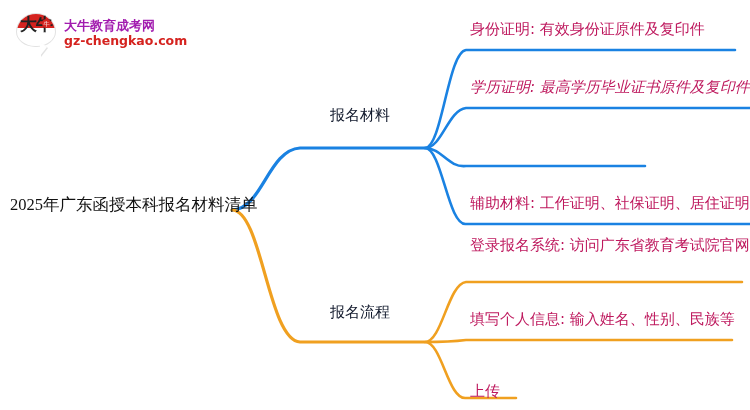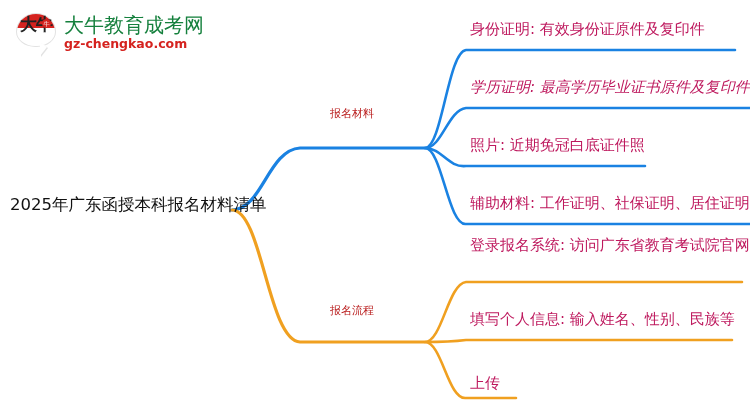--- a/index.html
+++ b/index.html
@@ -73,23 +73,23 @@
     width: 9px; height: 9px;
     border-radius: 50%;
     background: #d5231f;
     color: #fff;
     font-size: 6px;
     line-height: 9px;
     text-align: center;
   }
   #logo-word { line-height: 1; padding-top: 2px; }
   #logo-cn {
-    font-size: 20px;
-    font-weight: 400;
-    color: #15803d;
+    font-size: 13px;
+    font-weight: 700;
+    color: #a21caf;
     letter-spacing: 0px;
     white-space: nowrap;
   }
   #logo-en {
     margin-top: 3px;
     font-size: 12.5px;
     font-weight: 700;
     color: #d5231f;
     letter-spacing: 0px;
     white-space: nowrap;
@@ -110,36 +110,37 @@
     color: #1c1c1c;
     font-size: 15.5px;
     line-height: 1;
   }
   #root-label {
     left: 10px;
     top: 197px;
     font-size: 16.5px;
     font-weight: 400;
     color: #111;
+    font-family: Liberation Serif, serif;
   }
   .branch-label {
-    font-size: 11px;
-    color: #b91c1c;
+    font-size: 15px;
+    color: #0f172a;
   }
   #branch-label-0 { left: 330px; top: 108px; }
   #branch-label-1 { left: 330px; top: 305px; text-align: right; }
 
   .leaf-label { left: 470px; font-size: 15px; color: #be185d; }
   #leaf-0 { top: 22px; }
   #leaf-1 { top: 80px; font-style: italic; }
   #leaf-2 { top: 138px; }
   #leaf-3 { top: 196px; }
   #leaf-4 { top: 238px; }
   #leaf-5 { top: 312px; text-align: right; }
-  #leaf-6 { top: 376px; }
+  #leaf-6 { top: 384px; }
 </style>
 </head>
 <body>
 
 <div id="stage">
 
   <div id="logo">
     <div id="logo-mark">
       <div class="bubble">
         <div class="bubble-cap"></div>
@@ -170,20 +171,19 @@
     <path d="M425,342 C442,342 448,400 466,398 L516,398" fill="none" stroke="#f0a020" stroke-width="2.6" stroke-linecap="round"></path>
   </svg>
 
   <div class="node-text" id="root-label">2025年广东函授本科报名材料清单</div>
 
   <div class="node-text branch-label" id="branch-label-0">报名材料</div>
   <div class="node-text branch-label" id="branch-label-1">报名流程</div>
 
   <div class="node-text leaf-label" id="leaf-0">身份证明: 有效身份证原件及复印件</div>
   <div class="node-text leaf-label" id="leaf-1">学历证明: 最高学历毕业证书原件及复印件</div>
-  <div class="node-text leaf-label" id="leaf-2">照片: 近期免冠白底证件照</div>
   <div class="node-text leaf-label" id="leaf-3">辅助材料: 工作证明、社保证明、居住证明等</div>
 
   <div class="node-text leaf-label" id="leaf-4">登录报名系统: 访问广东省教育考试院官网</div>
   <div class="node-text leaf-label" id="leaf-5">填写个人信息: 输入姓名、性别、民族等</div>
   <div class="node-text leaf-label" id="leaf-6">上传</div>
 
 </div>
 
 </body></html>

